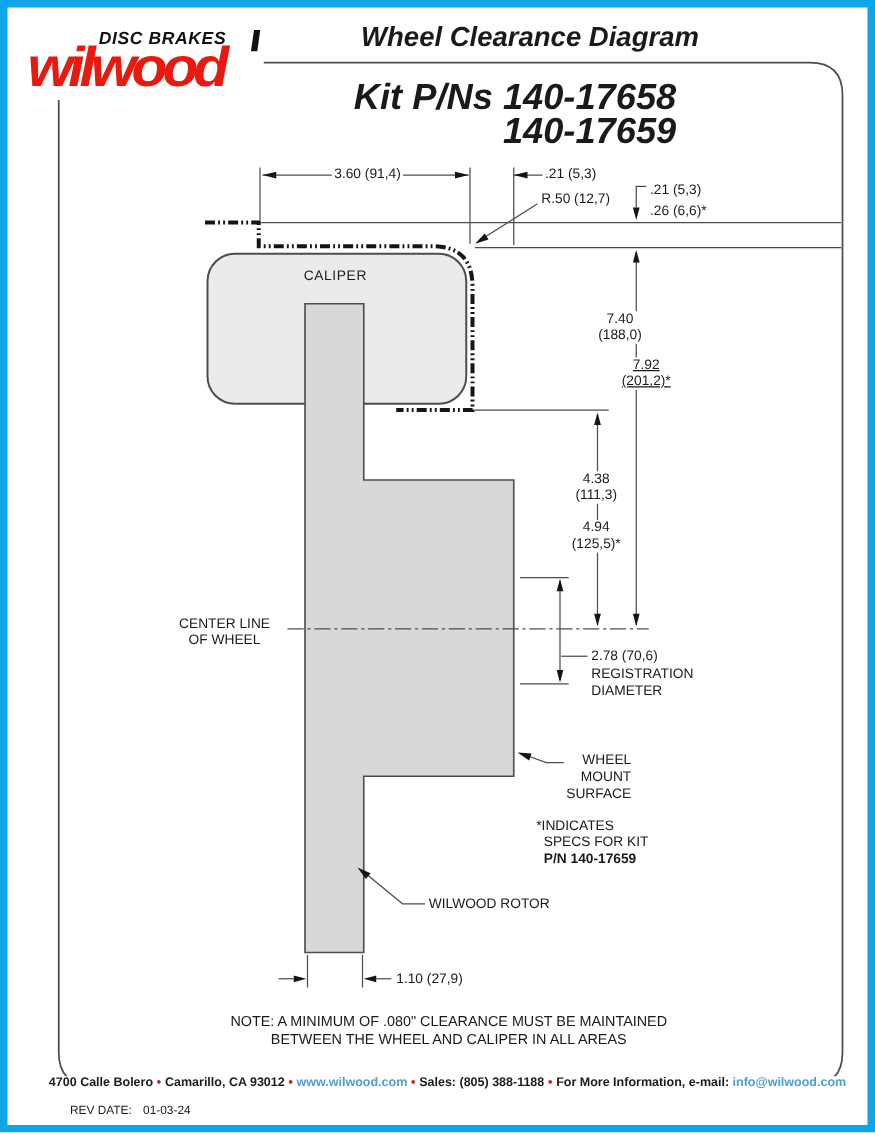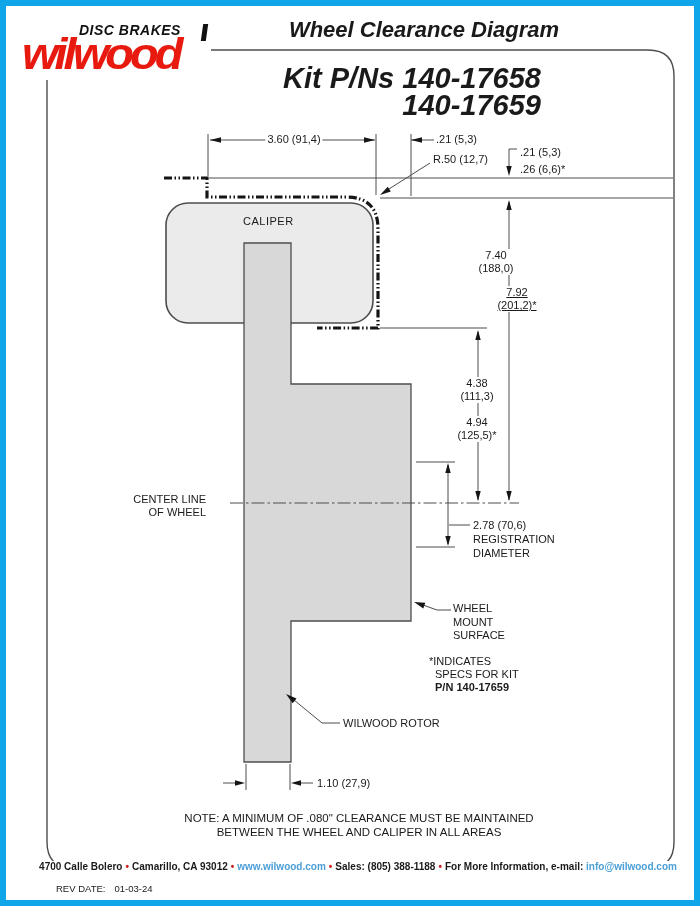--- a/index.html
+++ b/index.html
@@ -110,26 +110,26 @@
   <div class="lbl" style="left:514px;top:157px;">.26 (6,6)*</div>
   <div class="lbl pre ctr bgw" style="left:490px;top:243px;">7.40
 (188,0)</div>
   <div class="lbl pre ctr bgw" style="left:511px;top:280px;text-decoration:underline;">7.92
 (201,2)*</div>
   <div class="lbl pre ctr bgw" style="left:471px;top:371px;">4.38
 (111,3)</div>
   <div class="lbl pre ctr bgw" style="left:471px;top:410px;">4.94
 (125,5)*</div>
   <div class="lbl" style="left:237px;top:209px;letter-spacing:.5px;">CALIPER</div>
-  <div class="lbl pre rt" style="right:488px;top:487px;">CENTER LINE
+  <div class="lbl pre rt" style="right:478px;top:487px;text-align:center;">CENTER LINE
 OF WHEEL</div>
   <div class="lbl pre" style="left:467px;top:512px;line-height:14px;">2.78 (70,6)
 REGISTRATION
 DIAMETER</div>
-  <div class="lbl pre" style="left:447px;top:596px;line-height:13.5px;">WHEEL
+  <div class="lbl pre" style="left:447px;top:596px;line-height:13.5px;text-align:right;">WHEEL
 MOUNT
 SURFACE</div>
 
   <div class="lbl" style="left:423px;top:649px;">
     <div>*INDICATES</div>
     <div style="padding-left:6px;">SPECS FOR KIT</div>
     <div class="bold" style="padding-left:6px;">P/N 140-17659</div>
   </div>
 
   <div class="lbl" style="left:337px;top:711px;">WILWOOD ROTOR</div>

